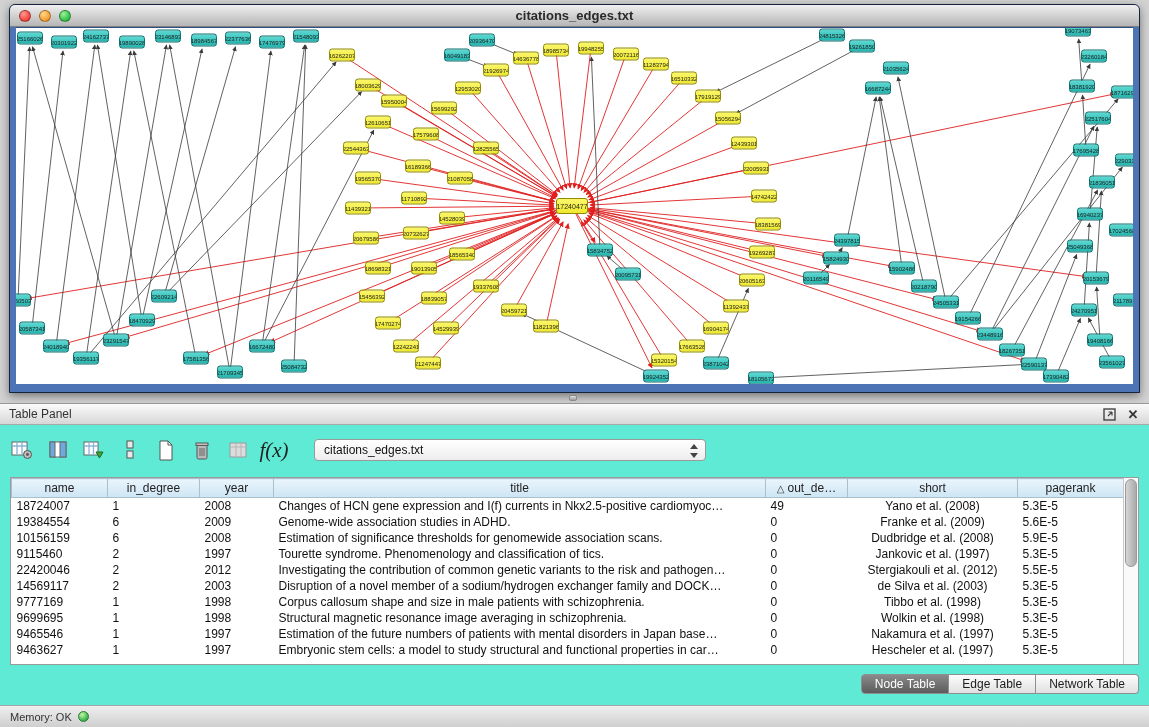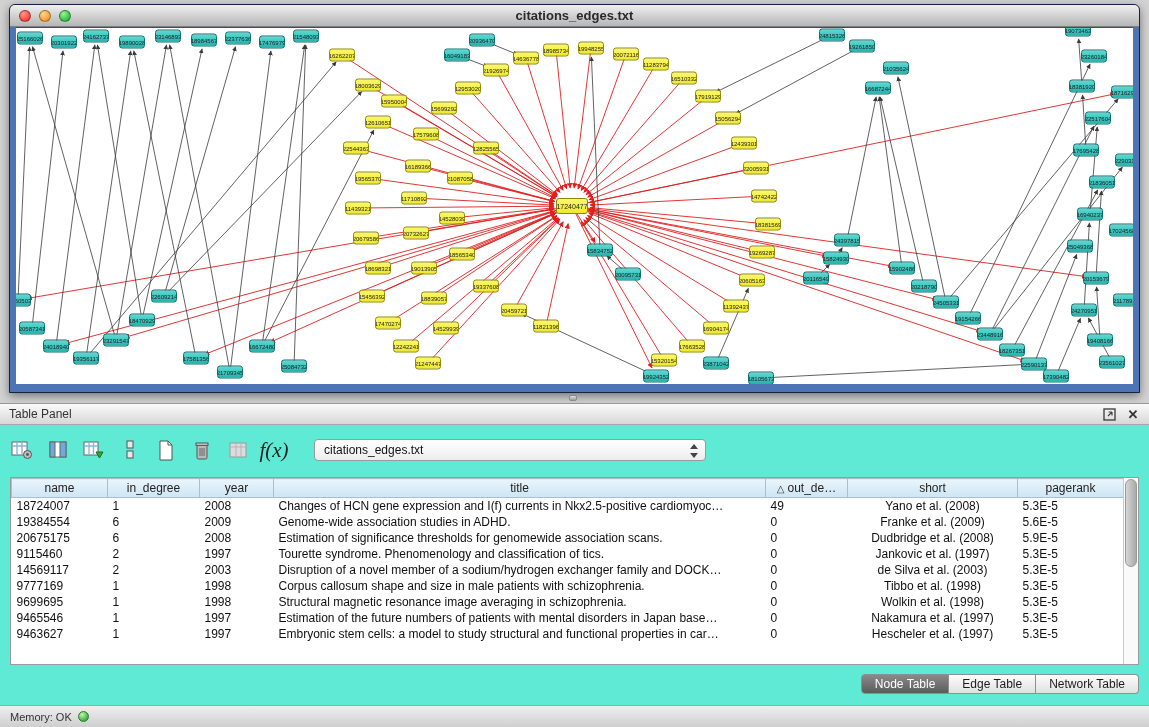--- a/index.html
+++ b/index.html
@@ -482,36 +482,45 @@
               <tr>
                 <td>19384554</td>
                 <td>6</td>
                 <td>2009</td>
                 <td>Genome-wide association studies in ADHD.</td>
                 <td>0</td>
                 <td class="center">Franke et al. (2009)</td>
                 <td>5.6E-5</td>
               </tr>
               <tr>
-                <td>20675175</td>
+                <td>10156159</td>
                 <td>6</td>
                 <td>2008</td>
                 <td>Estimation of significance thresholds for genomewide association scans.</td>
                 <td>0</td>
                 <td class="center">Dudbridge et al. (2008)</td>
                 <td>5.9E-5</td>
               </tr>
               <tr>
                 <td>9115460</td>
                 <td>2</td>
                 <td>1997</td>
                 <td>Tourette syndrome. Phenomenology and classification of tics.</td>
                 <td>0</td>
                 <td class="center">Jankovic et al. (1997)</td>
                 <td>5.3E-5</td>
+              </tr>
+              <tr>
+                <td>22420046</td>
+                <td>2</td>
+                <td>2012</td>
+                <td>Investigating the contribution of common genetic variants to the risk and pathogen…</td>
+                <td>0</td>
+                <td class="center">Stergiakouli et al. (2012)</td>
+                <td>5.5E-5</td>
               </tr>
               <tr>
                 <td>14569117</td>
                 <td>2</td>
                 <td>2003</td>
                 <td>Disruption of a novel member of a sodium/hydrogen exchanger family and DOCK…</td>
                 <td>0</td>
                 <td class="center">de Silva et al. (2003)</td>
                 <td>5.3E-5</td>
               </tr>

